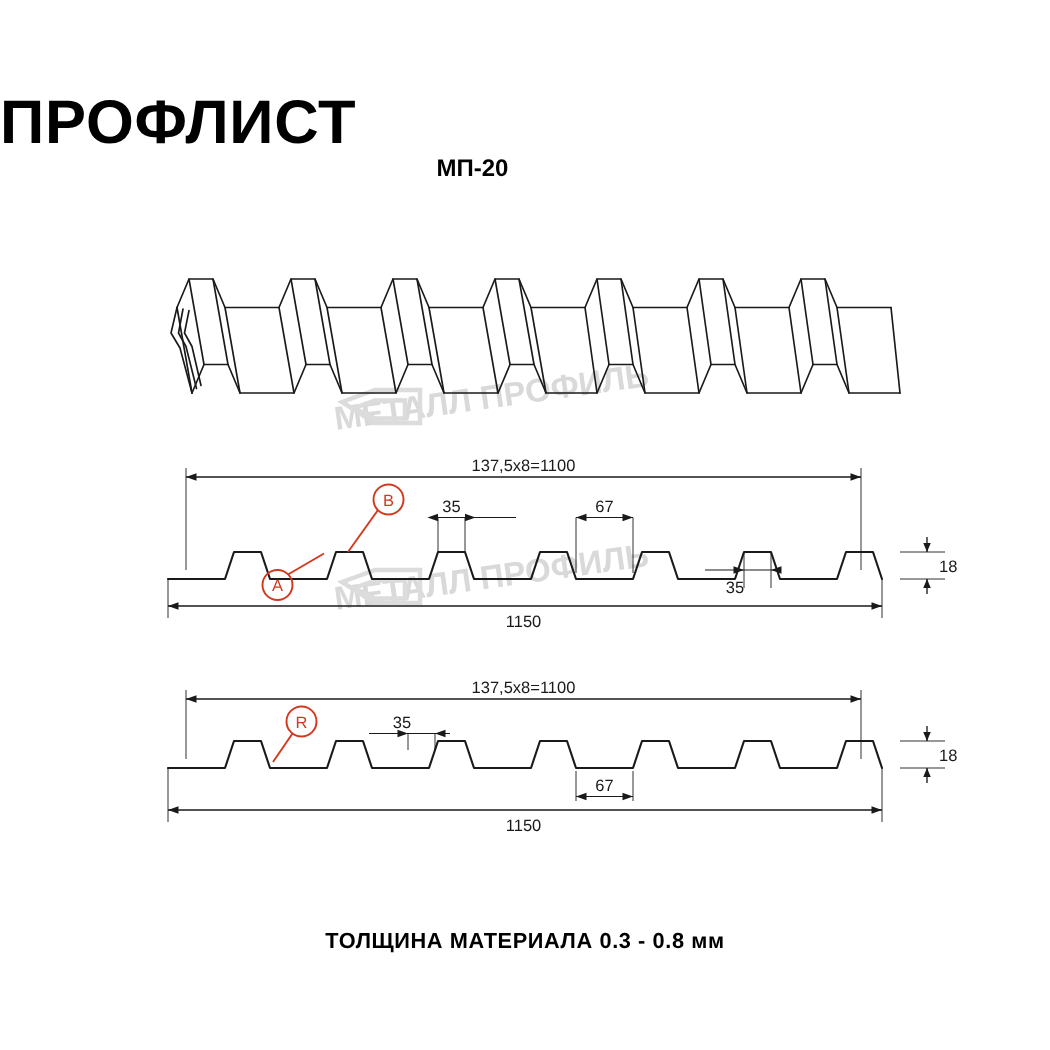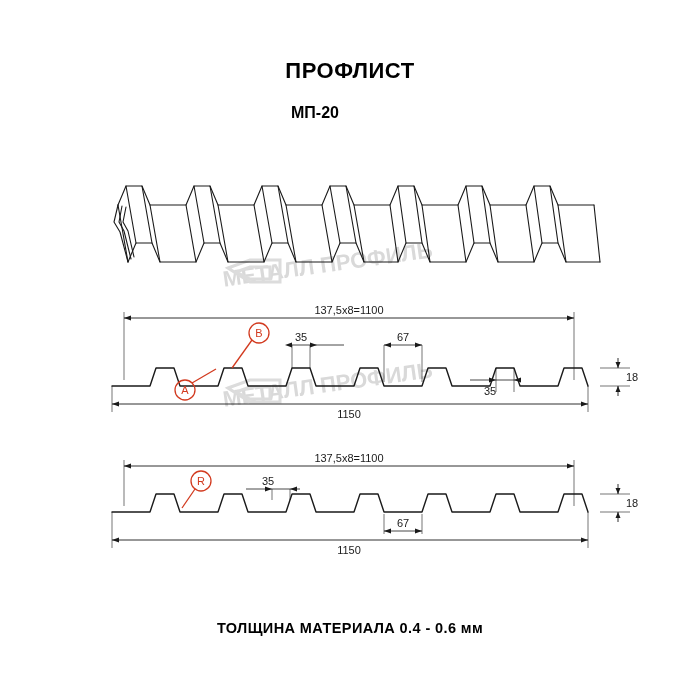--- a/index.html
+++ b/index.html
@@ -18,22 +18,21 @@
   .page {
     position: relative;
     width: 700px;
     height: 700px;
   }
   .title {
     position: absolute;
     top: 58px;
     left: 0;
     width: 700px;
-    text-align: center;
-    font-size: 22px;
+    font-size: 41px;
     font-weight: bold;
     letter-spacing: 0.5px;
     color: #000;
   }
   .subtitle {
     position: absolute;
     top: 104px;
     left: 0;
     width: 630px;
     text-align: center;
@@ -256,15 +255,15 @@
       <path d="M422 531 l-7 -2.5 l0 5 z" fill="#1a1a1a"></path>
       <text x="403" y="527" font-family="Liberation Sans, sans-serif" font-size="11" fill="#1a1a1a" text-anchor="middle">67</text>
 
       <circle cx="201" cy="481" r="10" fill="none" stroke="#d23a1f" stroke-width="1.3"></circle>
       <text x="201" y="485" font-family="Liberation Sans, sans-serif" font-size="11" fill="#d23a1f" text-anchor="middle">R</text>
       <line x1="195" y1="489" x2="182" y2="508" stroke="#d23a1f" stroke-width="1.3"></line>
     </g>
 
   </svg>
 
-  <div class="footer-note">ТОЛЩИНА МАТЕРИАЛА 0.4 - 0.6 мм</div>
+  <div class="footer-note">ТОЛЩИНА МАТЕРИАЛА 0.3 - 0.8 мм</div>
 
 </div>
 
 </body></html>

